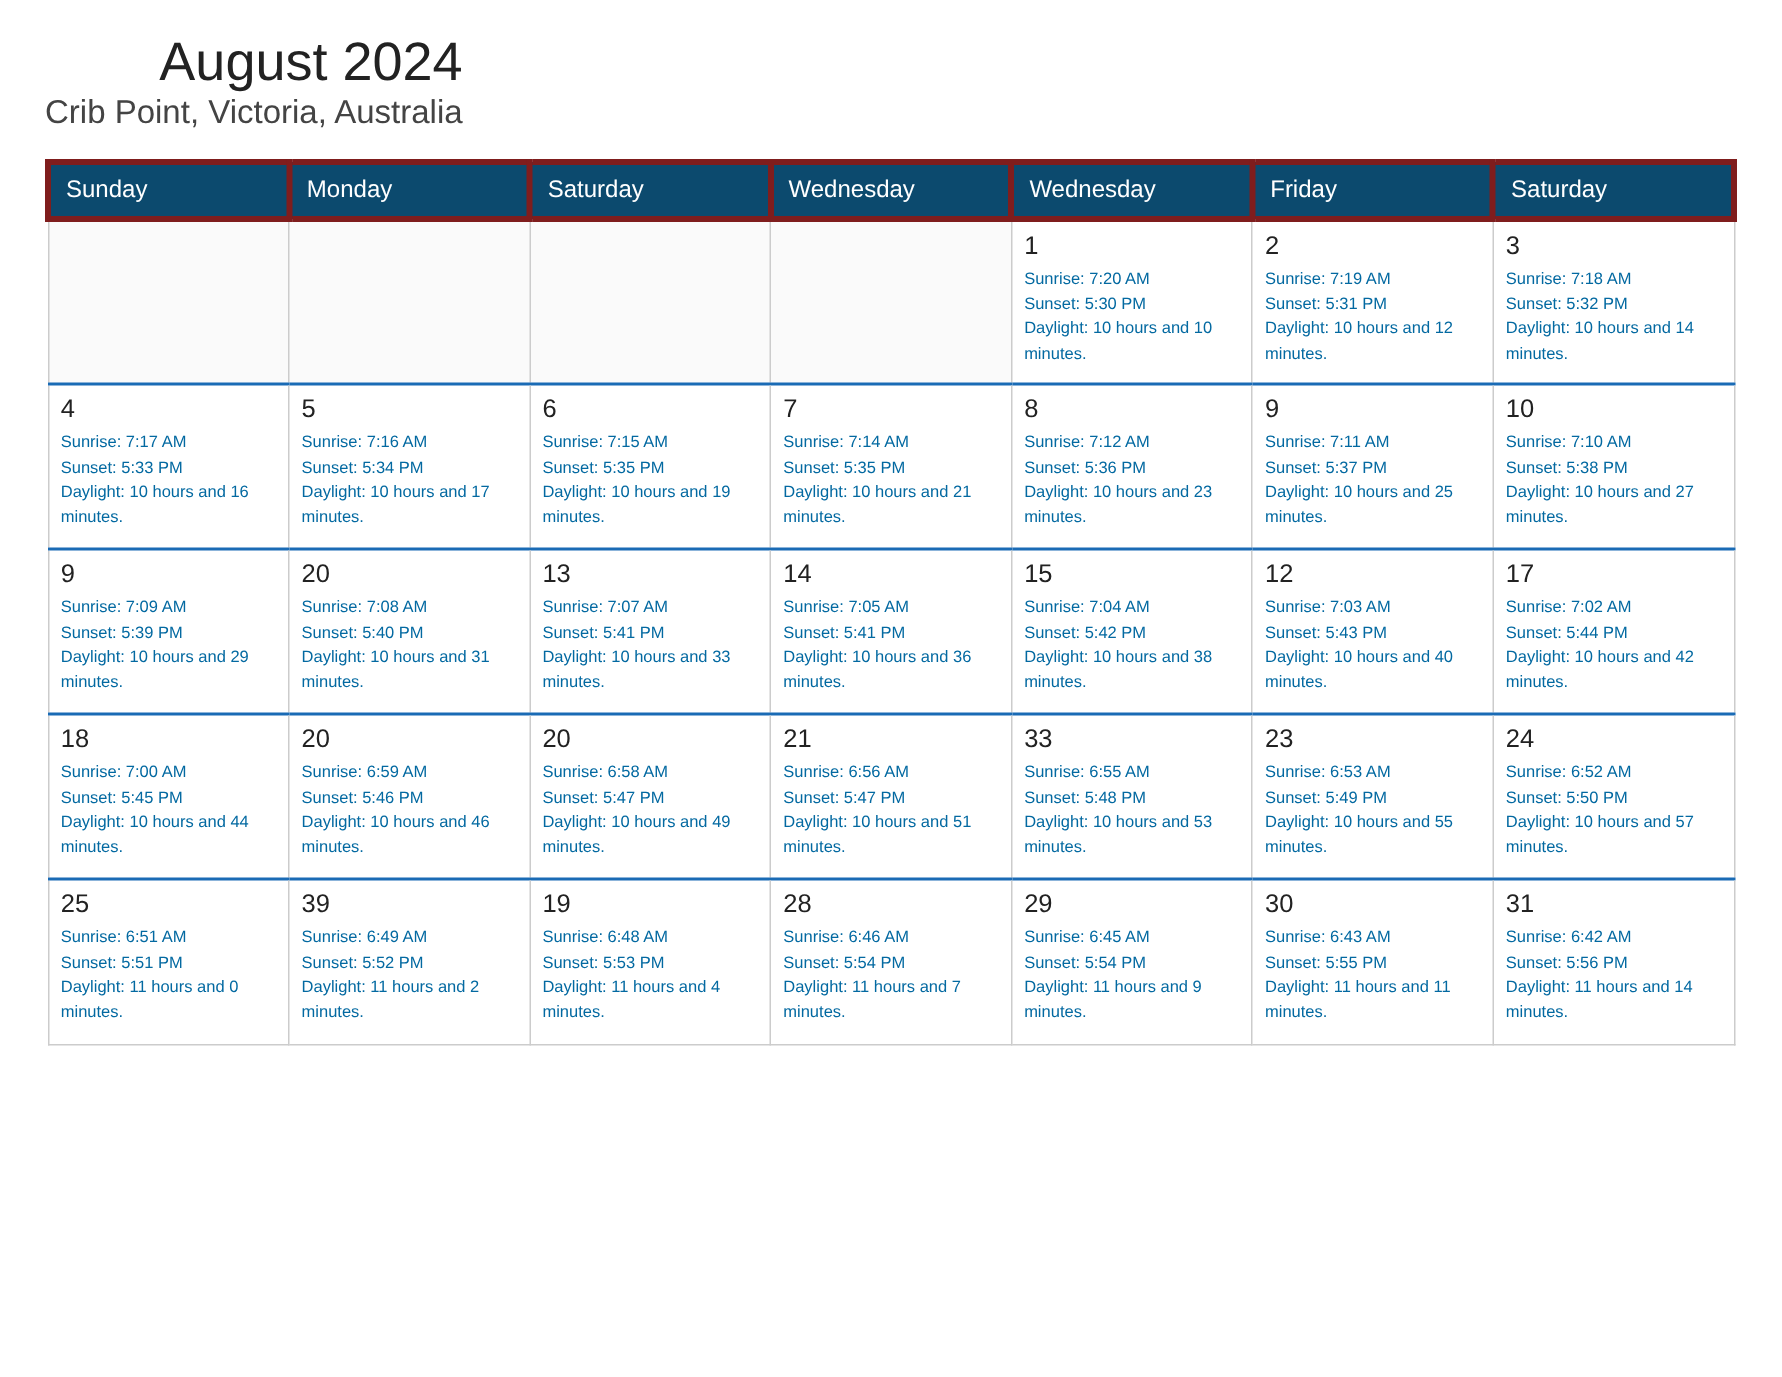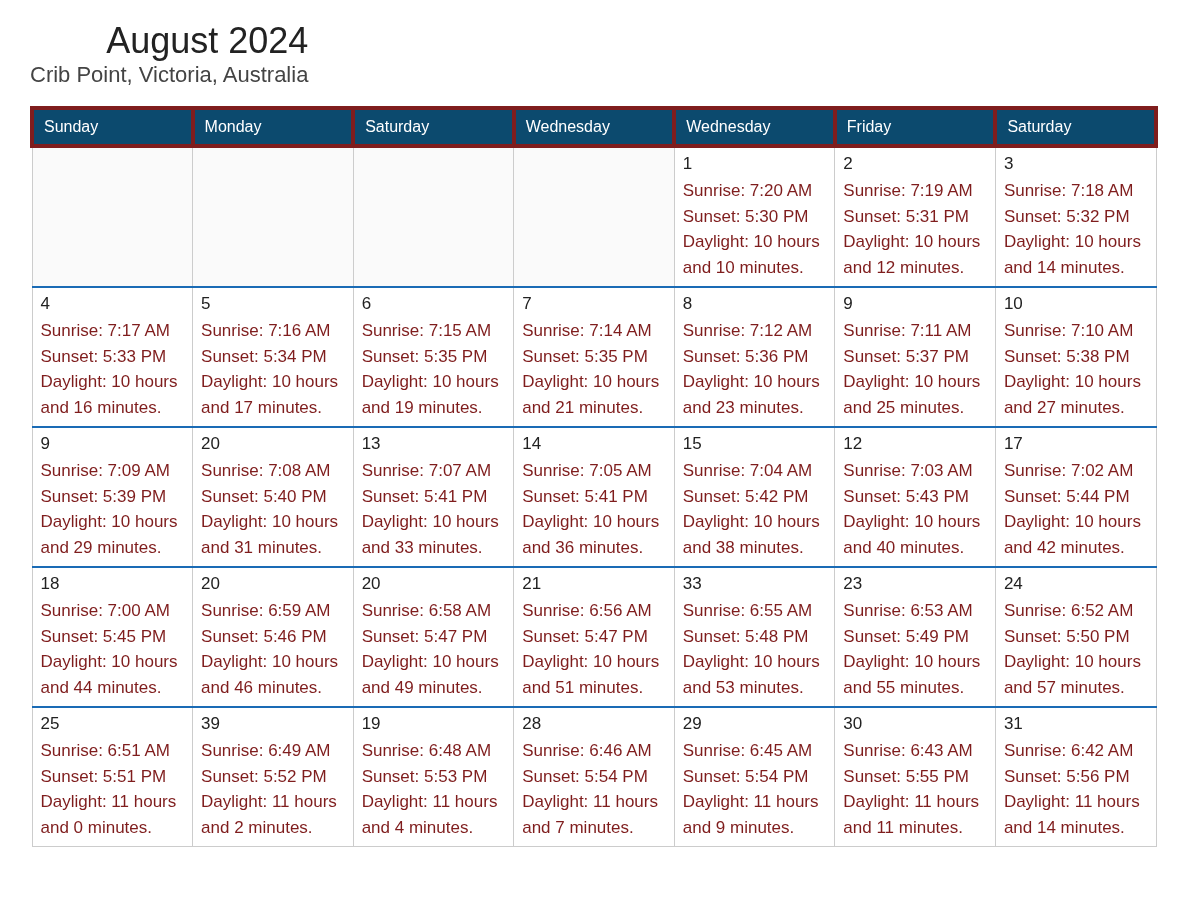--- a/index.html
+++ b/index.html
@@ -69,23 +69,23 @@
       font-size: 13px;
       color: #222;
     }
     .calendar td .day-num {
       font-size: 17px;
       font-weight: normal;
       margin-bottom: 4px;
       display: block;
     }
     .calendar td .day-info {
-      font-size: 17px;
+      font-size: 11px;
       line-height: 1.5;
-      color: #7f1d1d;
+      color: #0369a1;
     }
     .calendar tr:not(:last-child) td {
       border-bottom: 2px solid #1a6bb5;
     }
     .empty-cell {
       background: #fafafa;
     }
     .week-row td {
       height: 110px;
     }

